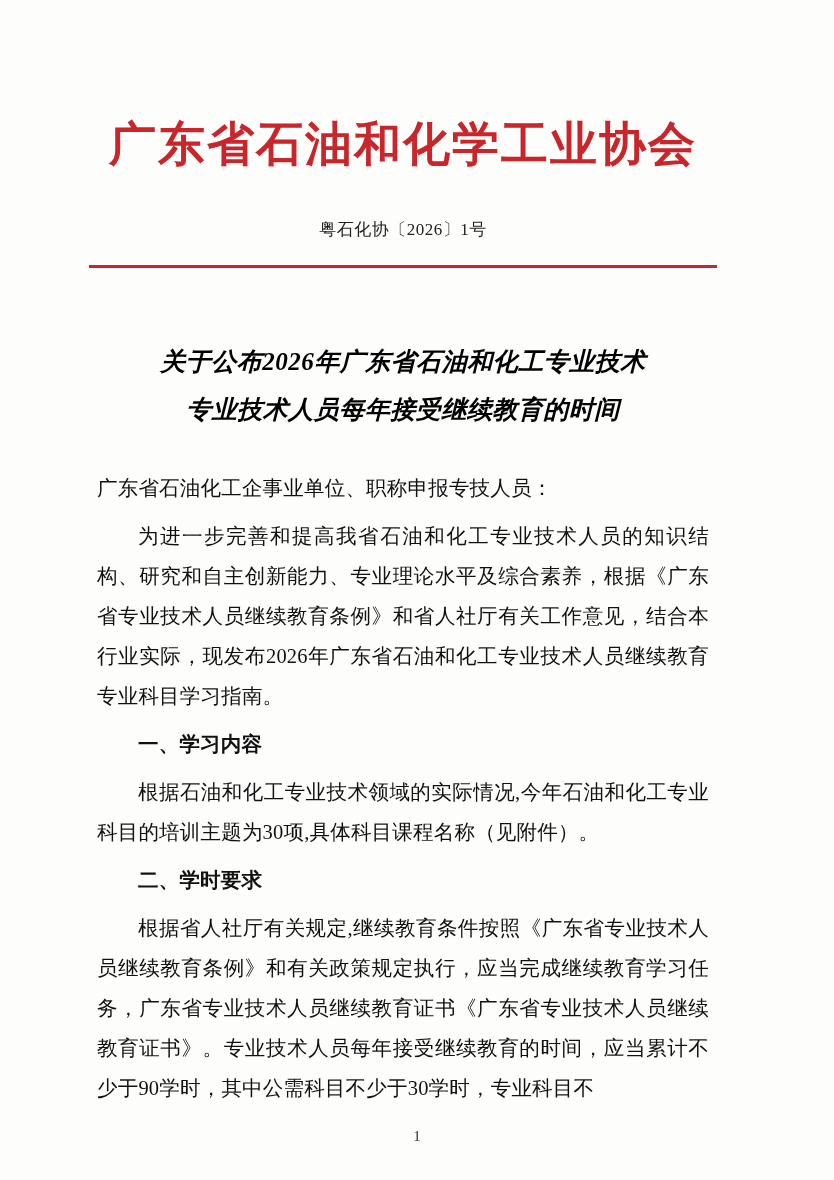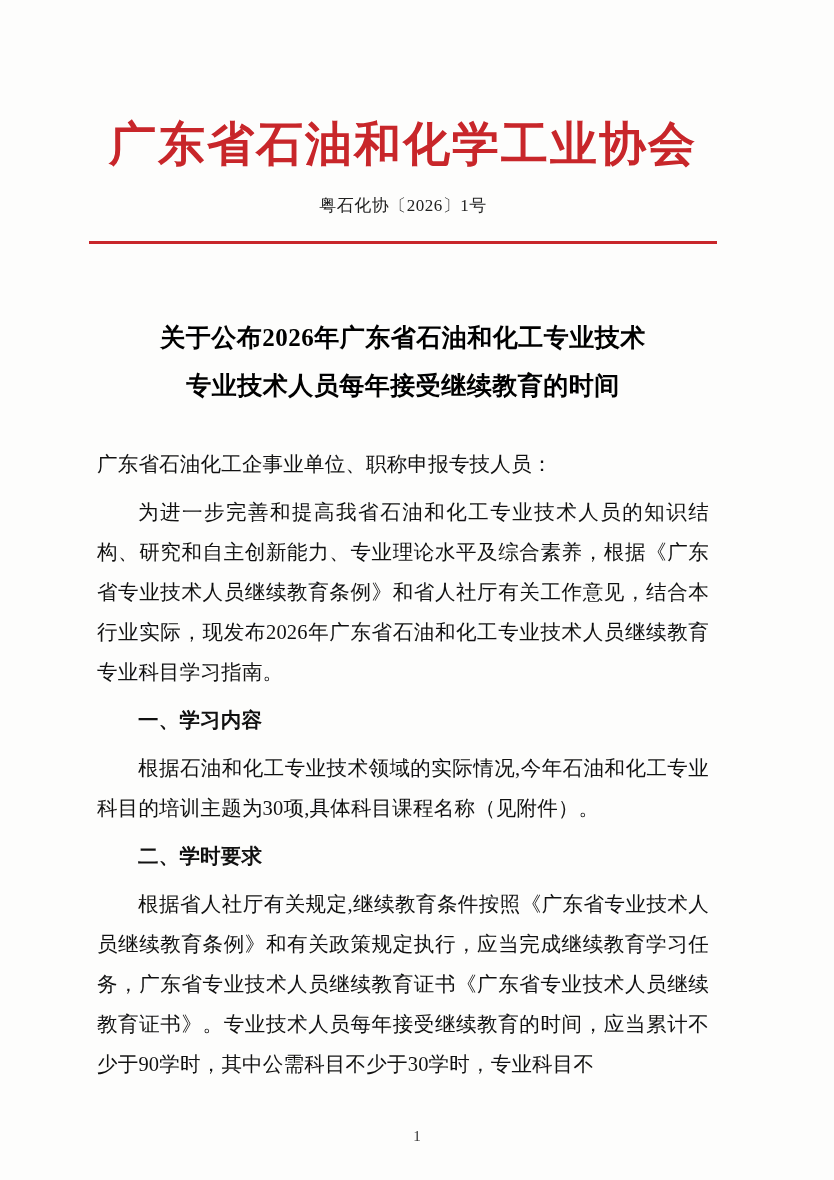--- a/index.html
+++ b/index.html
@@ -35,21 +35,21 @@
     color: #c8262a;
     font-family: "DejaVu Serif", "Liberation Serif", serif;
     font-weight: bold;
     font-size: 47px;
     letter-spacing: 2px;
     line-height: 1.1;
     white-space: nowrap;
   }
 
   .doc-number {
-    margin-top: 24px;
+    margin-top: 48px;
     text-align: center;
     font-size: 17px;
     color: #222;
     letter-spacing: 0.5px;
     font-family: "Liberation Serif", serif;
   }
 
   .red-rule {
     margin-top: 24px;
     height: 3px;
@@ -62,20 +62,21 @@
     margin-top: 70px;
     text-align: center;
     font-size: 25px;
     font-weight: bold;
     line-height: 1.95;
     color: #000;
     letter-spacing: 0.5px;
   }
   .title .line {
     display: block;
+    font-style: italic;
   }
 
   
   .body-text {
     margin-top: 34px;
     font-size: 20.5px;
     line-height: 1.95;
     color: #111;
     text-align: justify;
     letter-spacing: 0.2px;

